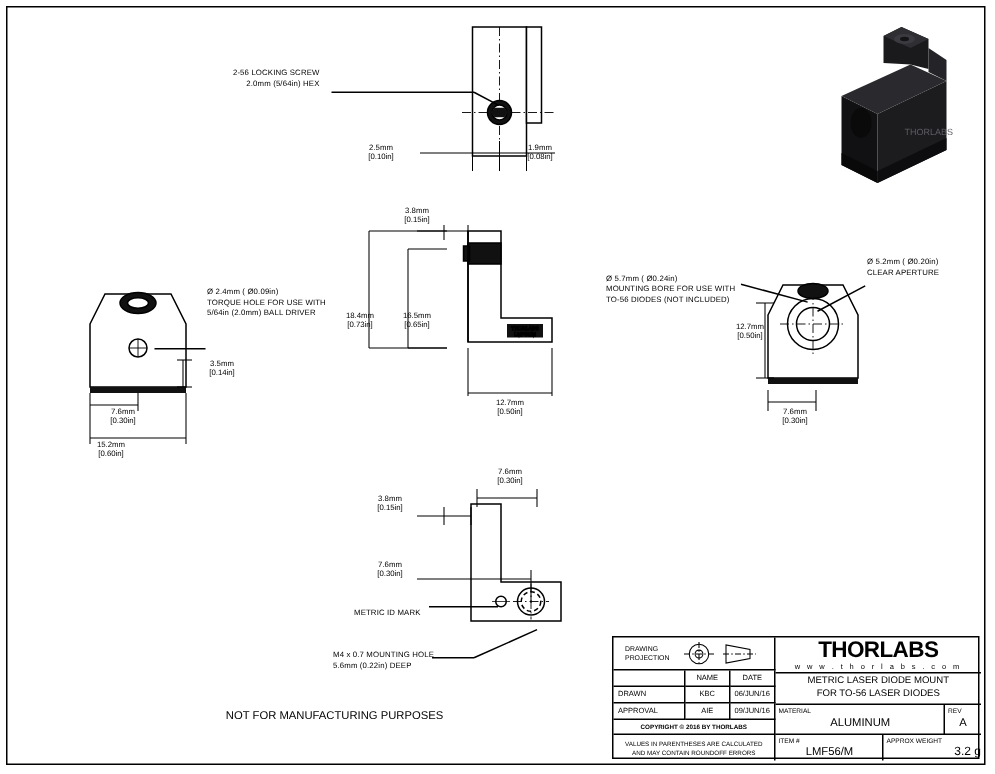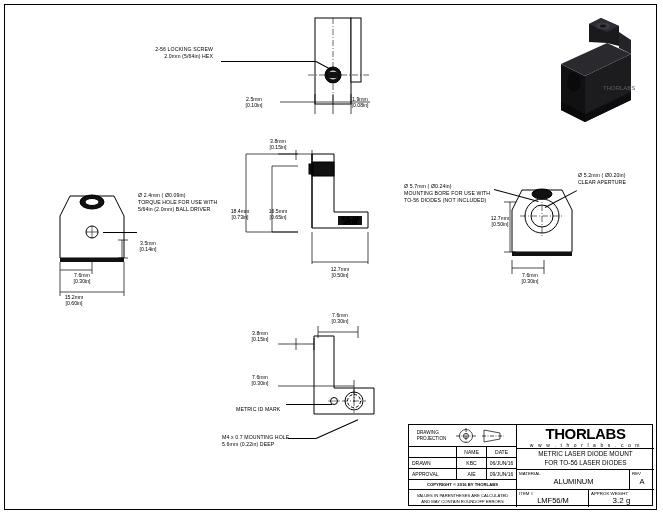--- a/index.html
+++ b/index.html
@@ -237,20 +237,21 @@
 
   <div class="txt" style="left:236px;top:406px;"><span>METRIC ID MARK</span></div>
   <div class="ln hl" style="left:286px;top:404px;width:46px;"></div>
 
   <div class="txt" style="left:222px;top:434px;"><span>M4 x 0.7 MOUNTING HOLE</span></div>
   <div class="txt" style="left:222px;top:441px;"><span>5.6mm (0.22in) DEEP</span></div>
   <div class="ln hl" style="left:288px;top:438px;width:28px;"></div>
   <div class="ln" style="left:316px;top:438px;width:46px;height:1px;transform:rotate(-24deg);transform-origin:left center;"></div>
 
   <div class="foot" style="left:78px;top:472px;width:290px;">
+    <div>NOT FOR MANUFACTURING PURPOSES</div>
   </div>
 
   <div id="titleblock">
 
     <div class="cell br bb ctr" style="left:0;top:0;width:108px;height:22px;flex-direction:row;gap:6px;">
       <div style="font-size:4.6px;line-height:1.3;text-align:left;">
         <div>DRAWING</div>
         <div>PROJECTION</div>
       </div>
       <svg width="56" height="16">
@@ -302,16 +303,16 @@
       <div style="position:absolute;left:2px;top:1px;font-size:4.4px;">REV</div>
       <div style="position:absolute;left:0;top:7px;width:24px;text-align:center;font-size:7.5px;">A</div>
     </div>
 
     <div class="cell br" style="left:108px;top:65px;width:72px;height:17px;">
       <div style="position:absolute;left:2px;top:1px;font-size:4.4px;">ITEM #</div>
       <div style="position:absolute;left:0;top:6px;width:72px;text-align:center;font-size:7.5px;">LMF56/M</div>
     </div>
     <div class="cell" style="left:180px;top:65px;width:65px;height:17px;">
       <div style="position:absolute;left:2px;top:1px;font-size:4.4px;">APPROX WEIGHT</div>
-      <div style="position:absolute;left:0;top:6px;width:65px;text-align:center;font-size:8px;">3.2 g</div>
+      <div style="position:absolute;left:0;top:6px;width:65px;text-align:right;font-size:8px;">3.2 g</div>
     </div>
   </div>
 </div>
 
 </body></html>

